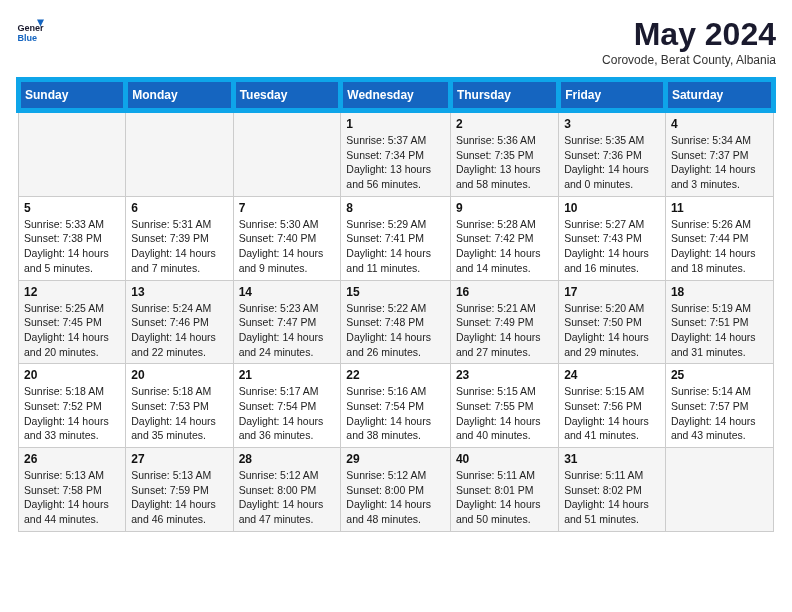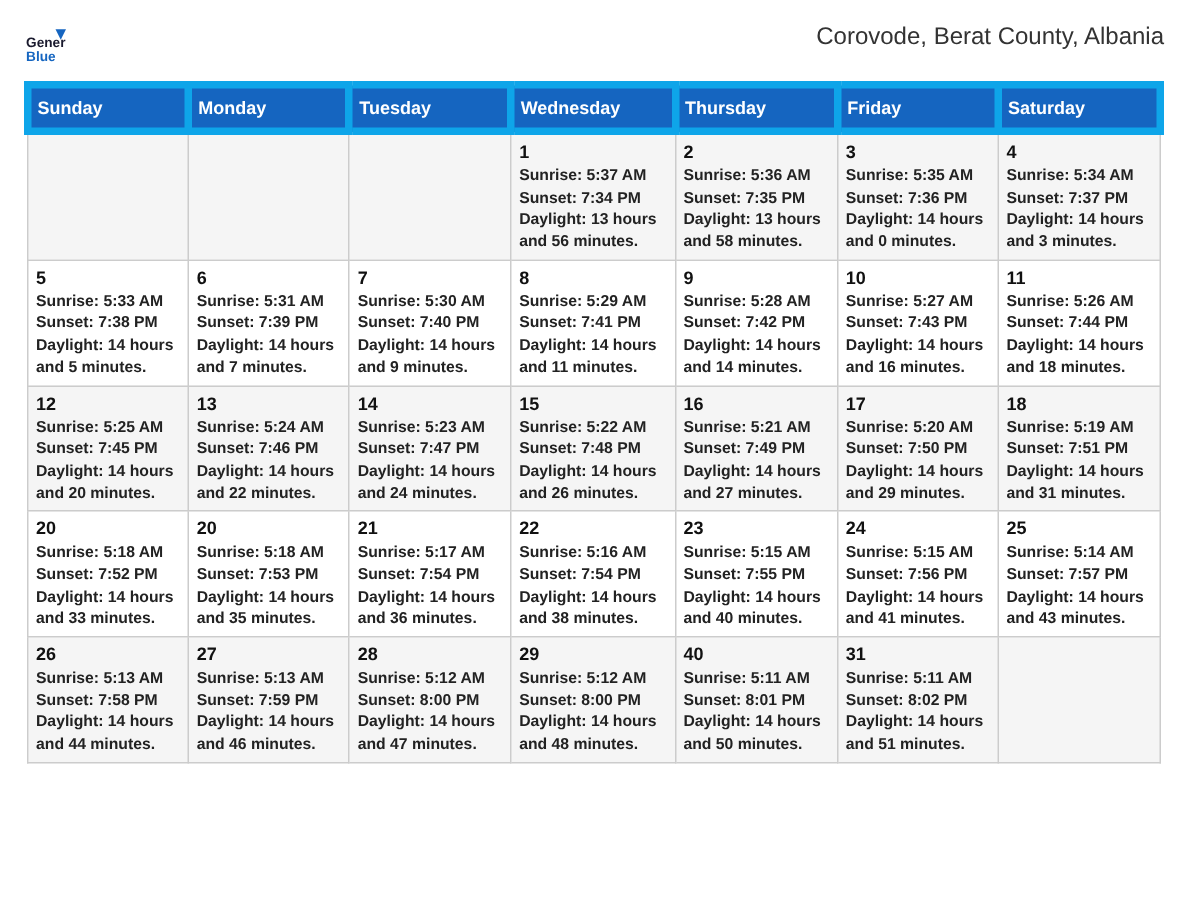--- a/index.html
+++ b/index.html
@@ -27,21 +27,21 @@
     }
     .title-block {
       text-align: right;
     }
     .month-title {
       font-size: 32px;
       font-weight: bold;
       color: #1a1a2e;
     }
     .location-title {
-      font-size: 16px;
+      font-size: 12px;
       color: #333;
     }
     table {
       width: 100%;
       border-collapse: collapse;
       font-size: 11px;
     }
     thead tr th {
       background-color: #1565c0;
       color: #fff;
@@ -67,38 +67,38 @@
     .day-number {
       font-weight: bold;
       font-size: 12px;
       margin-bottom: 2px;
       color: #111;
     }
     .day-info {
       font-size: 10.5px;
       color: #222;
       line-height: 1.4;
-      font-weight: bold;
     }
     .empty-cell {
       background-color: #f5f5f5;
     }
   </style>
 </head>
 <body>
 
 <div class="header">
   <div class="logo">
     <svg class="logo-icon" viewBox="0 0 40 40" xmlns="http://www.w3.org/2000/svg">
       <text x="2" y="22" font-size="13" font-weight="bold" fill="#1a1a2e">General</text>
       <text x="2" y="35" font-size="13" font-weight="bold" fill="#1565c0">Blue</text>
       <polygon points="30,5 40,5 35,15" fill="#1565c0"></polygon>
     </svg>
   </div>
   <div class="title-block">
+    <div class="month-title">May 2024</div>
     <div class="location-title">Corovode, Berat County, Albania</div>
   </div>
 </div>
 
 <table>
   <thead>
     <tr id="header-row">
         <th>Sunday</th>
         <th>Monday</th>
         <th>Tuesday</th>

